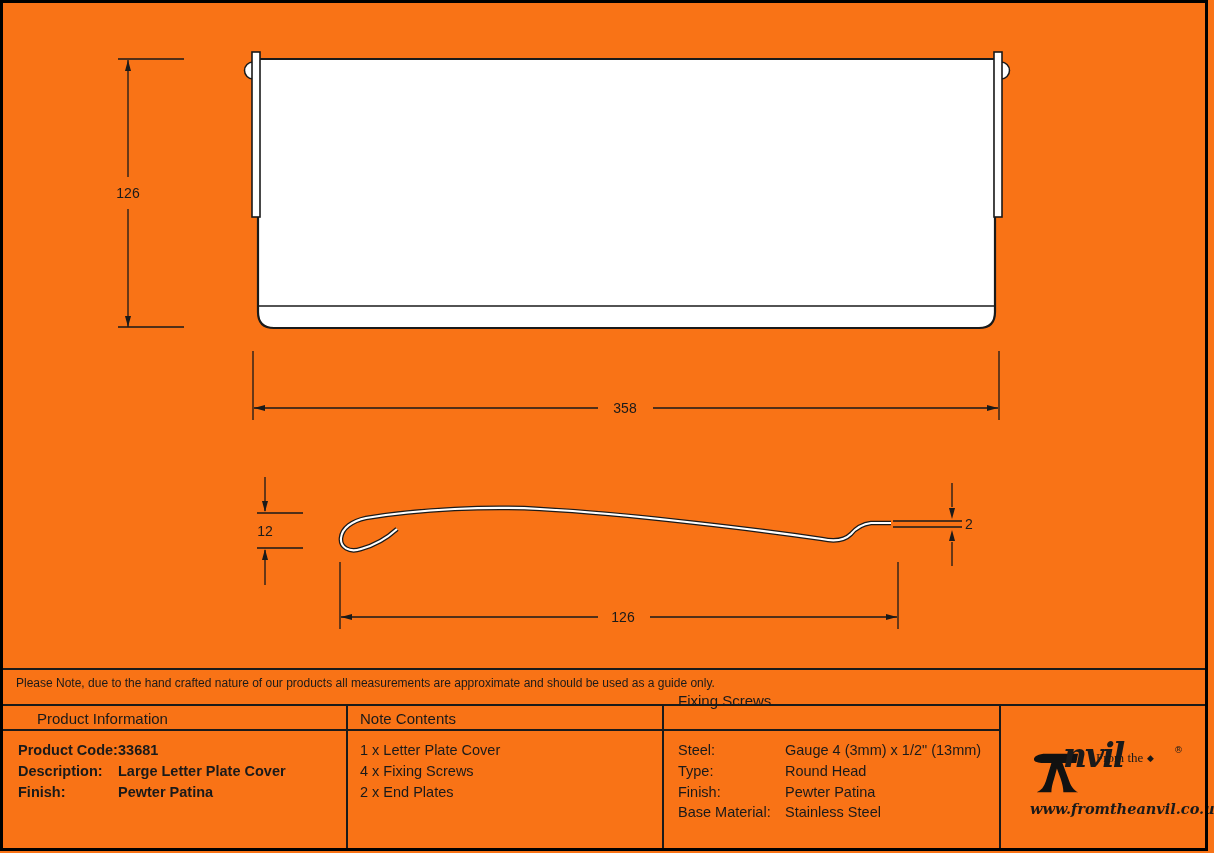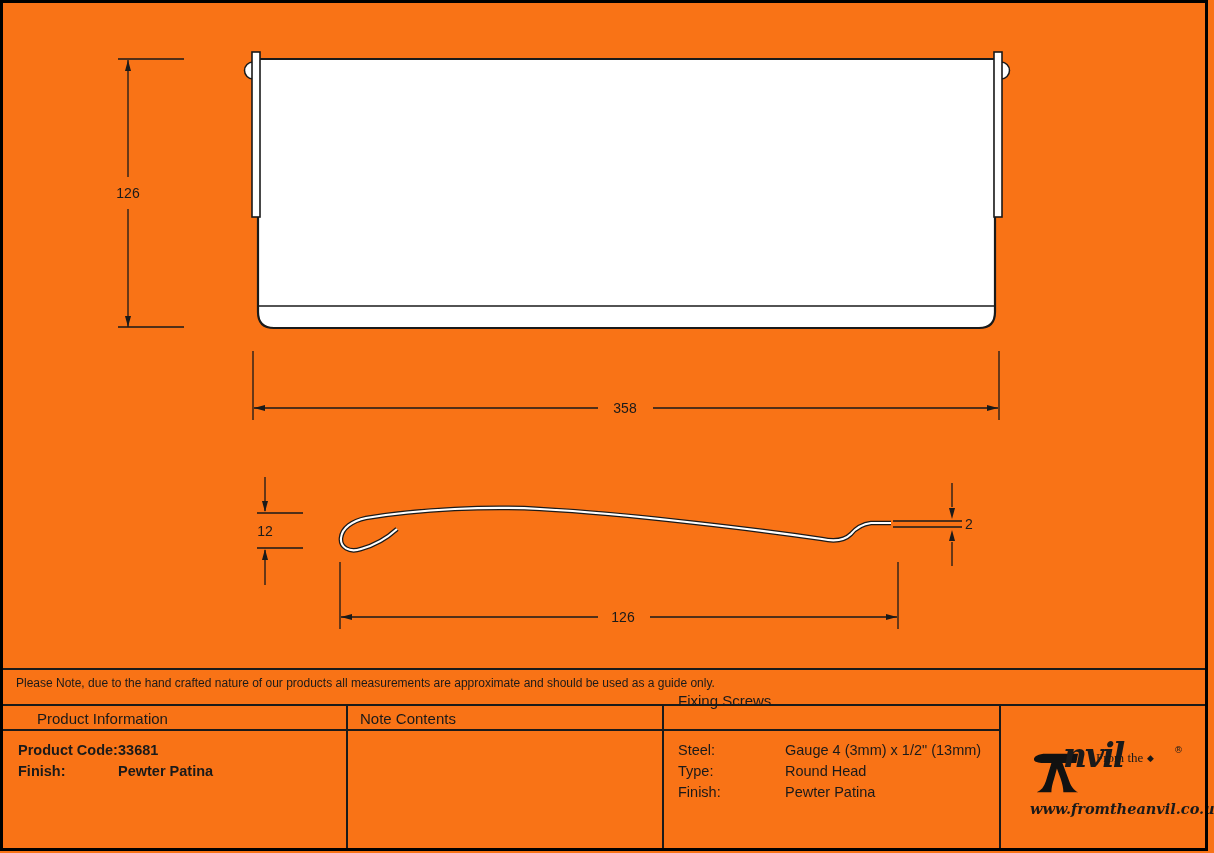--- a/index.html
+++ b/index.html
@@ -94,28 +94,35 @@
   <div class="vline" style="left:346px;top:704px;height:144px;width:2px;"></div>
   <div class="vline" style="left:662px;top:704px;height:144px;width:2px;"></div>
   <div class="vline" style="left:999px;top:704px;height:144px;width:2px;"></div>
 
   <div class="th" style="left:17px;top:710px;margin-left:20px;">Product Information</div>
   <div class="th" style="left:360px;top:710px;">Note Contents</div>
   <div class="th" style="left:678px;top:692px;">Fixing Screws</div>
 
   <div class="cell-rows pi" style="left:18px;top:740px;font-weight:bold;">
     <div><span class="lbl">Product Code:</span><span>33681</span></div>
+    <div><span class="lbl">Description:</span><span>Large Letter Plate Cover</span></div>
     <div><span class="lbl">Finish:</span><span>Pewter Patina</span></div>
   </div>
 
+  <div class="cell-rows" style="left:360px;top:740px;">
+    <div>1 x Letter Plate Cover</div>
+    <div>4 x Fixing Screws</div>
+    <div>2 x End Plates</div>
+  </div>
 
   <div class="cell-rows fs" style="left:678px;top:740px;">
     <div><span class="lbl">Steel:</span><span>Gauge 4 (3mm) x 1/2" (13mm)</span></div>
     <div><span class="lbl">Type:</span><span>Round Head</span></div>
     <div><span class="lbl">Finish:</span><span>Pewter Patina</span></div>
+    <div><span class="lbl">Base Material:</span><span>Stainless Steel</span></div>
   </div>
 
   <div class="logo-cell">
     <div class="logo-box">
       <svg width="46" height="50" viewBox="0 0 50 48" style="left:3px;top:2px;">
         <path fill="#111" d="M 49 3 L 14 3 C 6 3 1 6 1 9 C 1 12 6 13 11 13 L 20 13
                  L 14 33 C 12 39 9 43 4 45 L 20 45 C 20 41 21 36 23 30 L 26 19
                  L 30 30 C 32 36 33 41 33 45 L 49 45 C 44 43 41 38 39 32
                  L 32 13 L 47 13 Z"></path>
       </svg>

